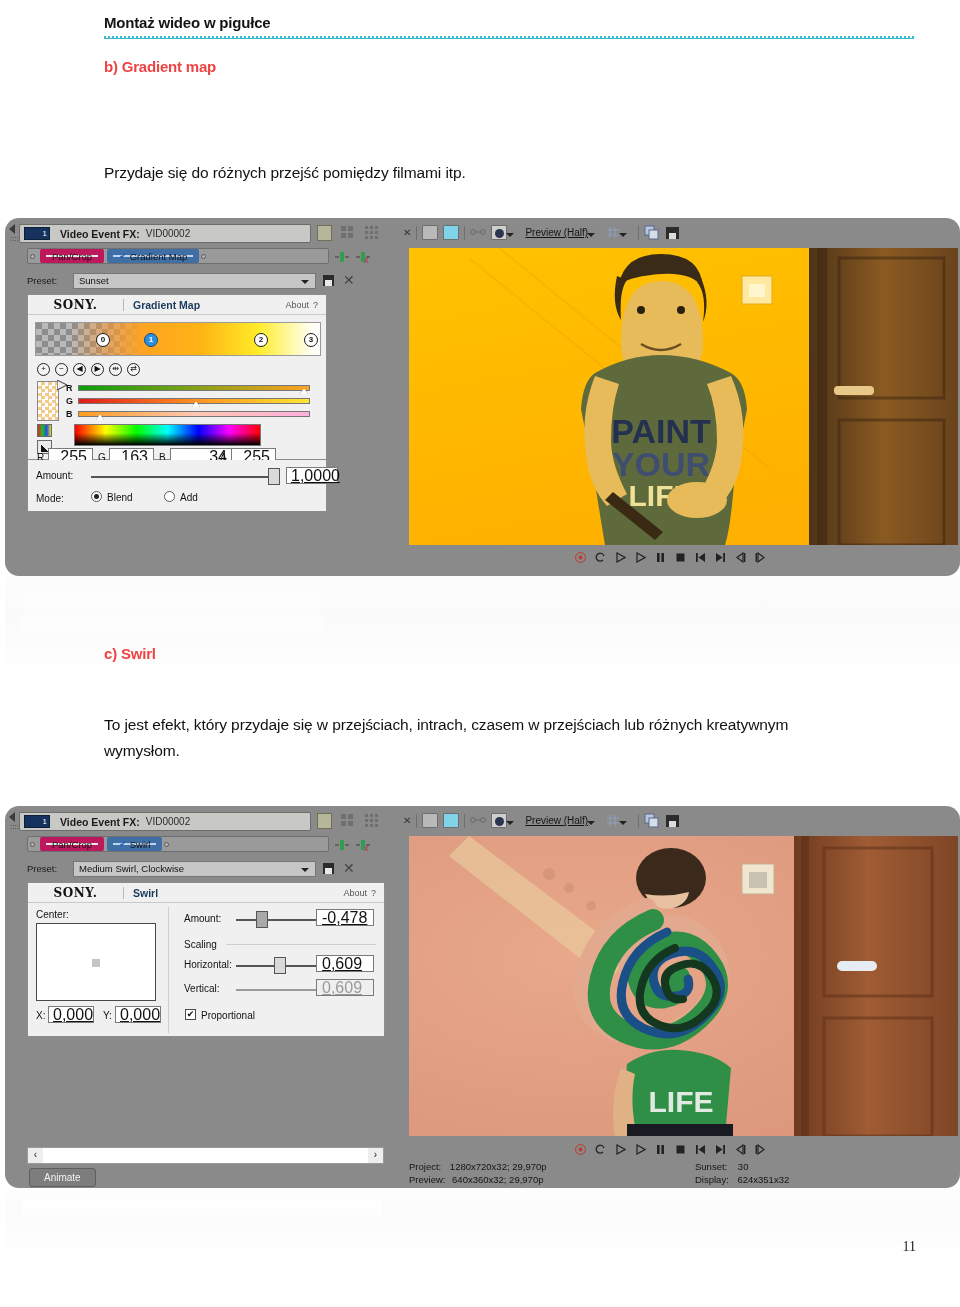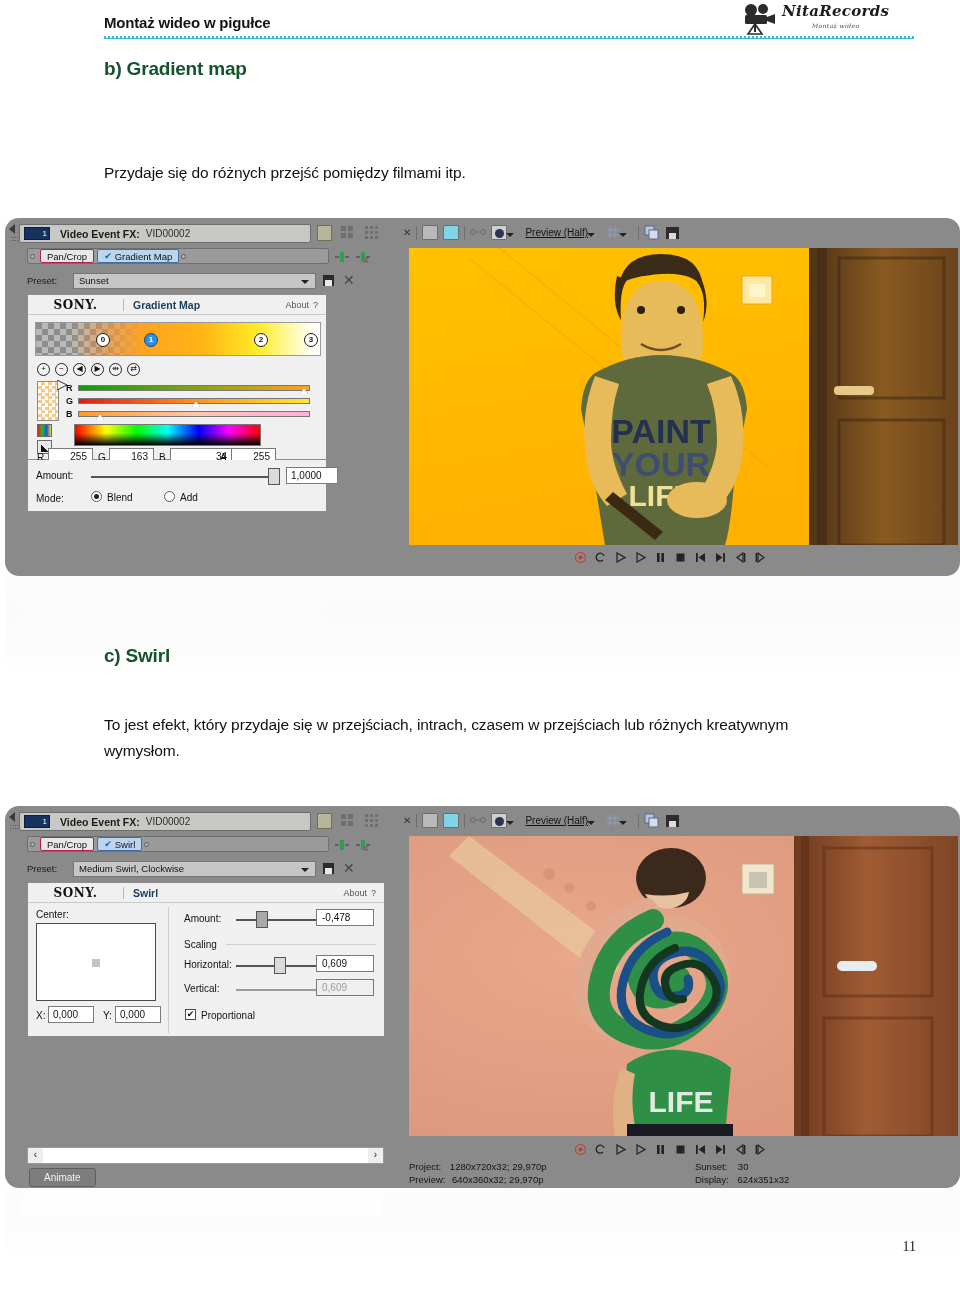--- a/index.html
+++ b/index.html
@@ -26,21 +26,21 @@
     font-style:italic; font-weight:bold; font-size:15px; color:#1c1c1c;
     letter-spacing:0.3px;
   }
   .logo-sub{
     position:absolute; left:70px; top:20px; font-family:"DejaVu Serif", serif;
     font-style:italic; font-size:6px; color:#4a4a4a; letter-spacing:0.4px;
   }
 
   
   .sec-head{
-    position:absolute; font-size:19px; font-weight:bold; color:#14532d;
+    position:absolute; font-size:15px; font-weight:bold; color:#ef4444;
     letter-spacing:-0.2px;
   }
   .body-par{
     position:absolute; font-size:15.5px; color:#111; line-height:26px;
     letter-spacing:-0.1px;
   }
 
   
   .shot{ position:absolute; }
   .shot .panel-left{
@@ -81,21 +81,21 @@
   .grid-icon{ position:absolute; top:8px; width:13px;height:13px; }
   .grid-icon i{ display:block; position:absolute; background:#6f6f6f; }
 
   
   .chainrow{
     position:absolute; left:22px; height:16px; background:#9a9a9a;
     border:1px solid #6f6f6f; border-radius:2px; display:flex; align-items:center;
   }
   .chip{
     height:14px; padding:0 6px; display:flex; align-items:center;
-    font-size:9.5px; color:#111; background:#e8e8e8; border:1px solid #be185d;
+    font-size:9.5px; color:#111; background:#e8e8e8; border:6px solid #be185d;
     border-radius:2px; margin-left:3px; white-space:nowrap;
   }
   .chip.sel{ background:#bcd5ef; border-color:#3f6fa5; }
   .chk{ color:#1a5fb4; font-size:9px; margin-right:3px; }
   .plug-dot{
     width:5px;height:5px;border:1px solid #5a5a5a;border-radius:50%;
     background:#b4b4b4; margin:0 2px;
   }
   .rt-icons{ position:absolute; display:flex; gap:7px; }
   .rt-ic{ width:14px;height:12px;position:relative; }
@@ -189,21 +189,21 @@
     background:linear-gradient(45deg,#111 40%,transparent 41%);
   }
   .huebox{
     position:absolute; border:1px solid #777;
     background:
       linear-gradient(to bottom, rgba(255,255,255,0) 40%, #000 100%),
       linear-gradient(to right,#f00,#ff0,#0f0,#0ff,#00f,#f0f,#f00);
   }
   .numfield{
     position:absolute; height:17px; background:#fff; border:1px solid #7a7a7a;
-    font-size:10px; color:#111; text-align:right; padding-right:5px; line-height:16px;
+    font-size:16px; color:#111; text-align:right; padding-right:5px; line-height:16px;text-decoration:underline;
   }
   .numlabel{ position:absolute; font-size:10px; color:#111; }
 
   .slider-track{
     position:absolute; height:2px; background:#555;
   }
   .slider-thumb{
     position:absolute; width:12px;height:17px;background:#dadada;
     border:1px solid #555;
   }
@@ -272,32 +272,20 @@
     font-family:"Liberation Serif", serif;
   }
 </style>
 </head>
 <body>
 
 <div class="doc-header">
   <div class="doc-title">Montaż wideo w pigułce</div>
   <div class="header-rule"></div>
 
-  <div class="logo">
-    <svg class="logo-cam" viewBox="0 0 36 32">
-      <circle cx="9" cy="7" r="6" fill="#2b2b2b"></circle>
-      <circle cx="21" cy="6" r="5" fill="#2b2b2b"></circle>
-      <rect x="3" y="12" width="22" height="9" rx="1.5" fill="#2b2b2b"></rect>
-      <polygon points="25,14 33,11 33,21 25,18" fill="#2b2b2b"></polygon>
-      <rect x="12" y="21" width="2" height="8" fill="#2b2b2b"></rect>
-      <polygon points="6,31 13,21 20,31" fill="none" stroke="#2b2b2b" stroke-width="1.6"></polygon>
-    </svg>
-    <div class="logo-name">NitaRecords</div>
-    <div class="logo-sub">Montaż wideo</div>
-  </div>
 </div>
 
 <div class="sec-head" style="left:104px; top:58px;">b) Gradient map</div>
 <div class="body-par" style="left:104px; top:160px; width:700px;">Przydaje się do różnych przejść pomiędzy filmami itp.</div>
 
 <div class="shot" id="shot1" style="left:5px; top:218px; width:955px; height:358px;">
   <div class="panel-left"></div>
   <div class="panel-right"></div>
 
   <div class="arrow-left"></div>

